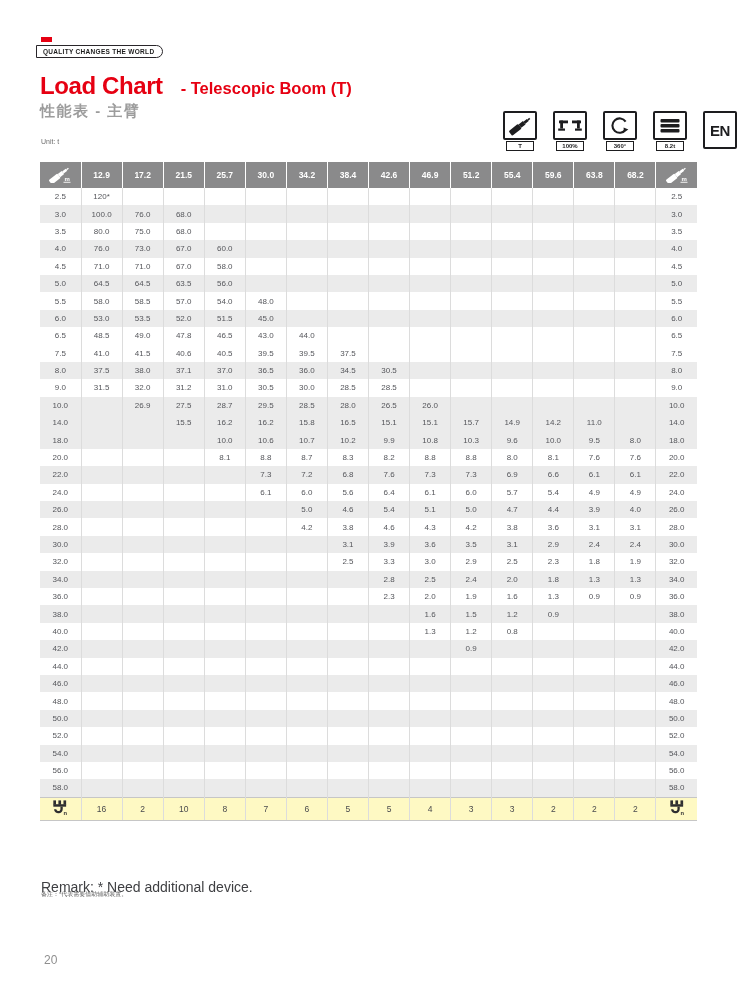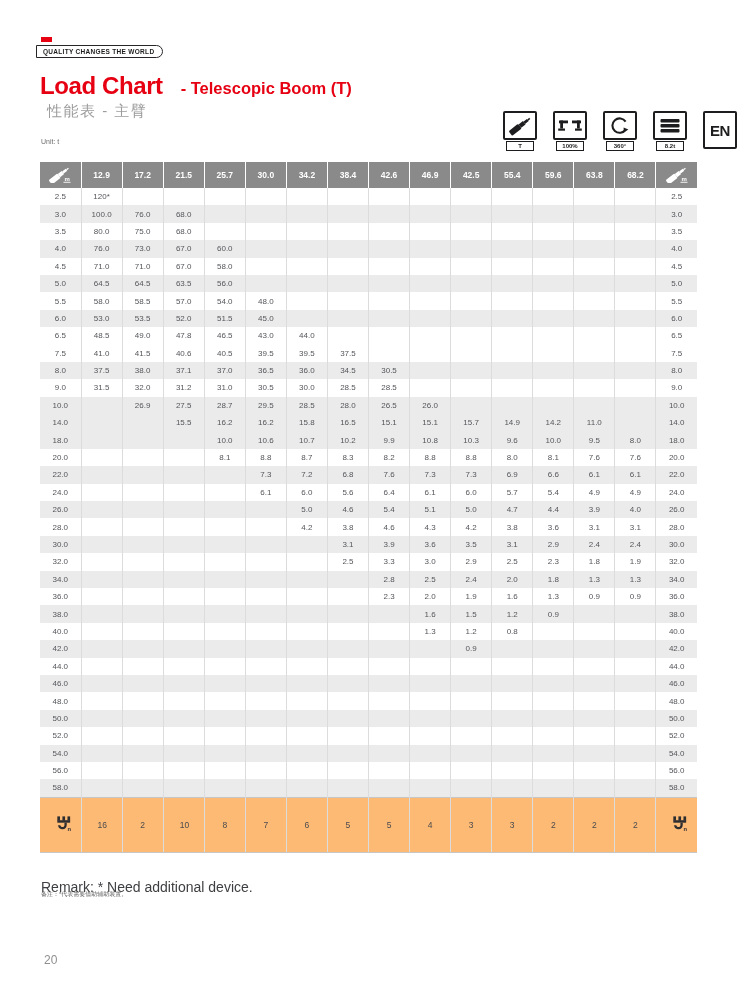--- a/index.html
+++ b/index.html
@@ -9,21 +9,21 @@
     -webkit-font-smoothing:antialiased;
   }
   .brand-dash{position:absolute;left:41px;top:37px;width:11px;height:4.5px;background:#e60012;}
   .quality-badge{
     position:absolute;left:36px;top:45px;border:1px solid #29262a;border-radius:0 7px 7px 0;
     padding:2px 8px 2px 6px;font-size:6.5px;font-weight:bold;letter-spacing:.3px;color:#1c1c1c;white-space:nowrap;
   }
   .title-row{position:absolute;left:40px;top:72px;display:flex;align-items:baseline;gap:18px;color:#e60012;white-space:nowrap;}
   .title-main{font-size:24px;font-weight:bold;letter-spacing:-.4px;}
   .title-secondary{font-size:16.5px;font-weight:bold;}
-  .subtitle-cn{position:absolute;left:40px;top:102px;font-size:15px;font-weight:normal;color:#9c9c9c;letter-spacing:1.5px;margin-left:7px;}
+  .subtitle-cn{position:absolute;left:40px;top:102px;font-size:15px;font-weight:bold;color:#9c9c9c;letter-spacing:1.5px;}
   .unit-label{position:absolute;left:41px;top:138px;font-size:7px;color:#6f6f6f;}
 
   .config-icons{position:absolute;left:503px;top:111px;display:flex;gap:16px;align-items:flex-start;}
   .cfg{display:flex;flex-direction:column;align-items:center;width:34px;}
   .cfg-box{box-sizing:border-box;width:34px;height:29px;border:2px solid #1d1d1f;border-radius:2px;background:#fff;
     display:flex;align-items:center;justify-content:center;}
   .cfg-caption{box-sizing:border-box;margin-top:1px;min-width:28px;height:10px;border:1px solid #1d1d1f;
     font-size:6px;font-weight:bold;color:#1d1d1f;display:flex;align-items:center;justify-content:center;padding:0 2px;}
   .cfg-box.en-box{height:38px;font-size:15px;font-weight:bold;color:#1d1d1f;letter-spacing:-.3px;}
 
@@ -33,21 +33,21 @@
     border-left:1px solid #fff;text-align:center;padding:0;
   }
   .load-table th:first-child{border-left:none;}
   .load-table tbody td{
     height:17.4px;padding:0;font-size:8px;color:#55565b;text-align:center;
     border-left:1px solid #dcdcdc;background:#fff;white-space:nowrap;overflow:hidden;
   }
   .load-table tbody td:first-child{border-left:none;}
   .load-table tbody tr.stripe td{background:#ebebeb;}
   .load-table tfoot td{
-    height:22px;padding:16px;font-size:8.5px;color:#4a4b4e;text-align:center;background:#fdba74;
+    height:22px;padding:0;font-size:8.5px;color:#4a4b4e;text-align:center;background:#fef9c3;
     border-left:1px solid #dcdcdc;border-top:1px solid #c6c6c6;border-bottom:1px solid #c6c6c6;
   }
   .load-table tfoot td:first-child{border-left:none;}
 
   .remark-en{position:absolute;left:41px;top:879px;font-size:14px;color:#3e3f42;}
   .remark-cn{position:absolute;left:41px;top:890px;font-size:6px;color:#5a5a5a;}
   .page-number{position:absolute;left:44px;top:953px;font-size:12px;color:#8f8f8f;}
 </style>
 </head>
 <body>
@@ -134,21 +134,21 @@
 </th>
         <th>12.9</th>
         <th>17.2</th>
         <th>21.5</th>
         <th>25.7</th>
         <th>30.0</th>
         <th>34.2</th>
         <th>38.4</th>
         <th>42.6</th>
         <th>46.9</th>
-        <th>42.5</th>
+        <th>51.2</th>
         <th>55.4</th>
         <th>59.6</th>
         <th>63.8</th>
         <th>68.2</th>
         <th>
   <svg width="24" height="17" viewBox="0 0 24 17">
     <g transform="rotate(-38 10 10)" fill="#ffffff">
       <rect x="0" y="7.5" width="11" height="5.6" rx="1.2"></rect>
       <rect x="11" y="8.3" width="5" height="4"></rect>
       <rect x="16" y="9" width="4.5" height="2.6"></rect>

